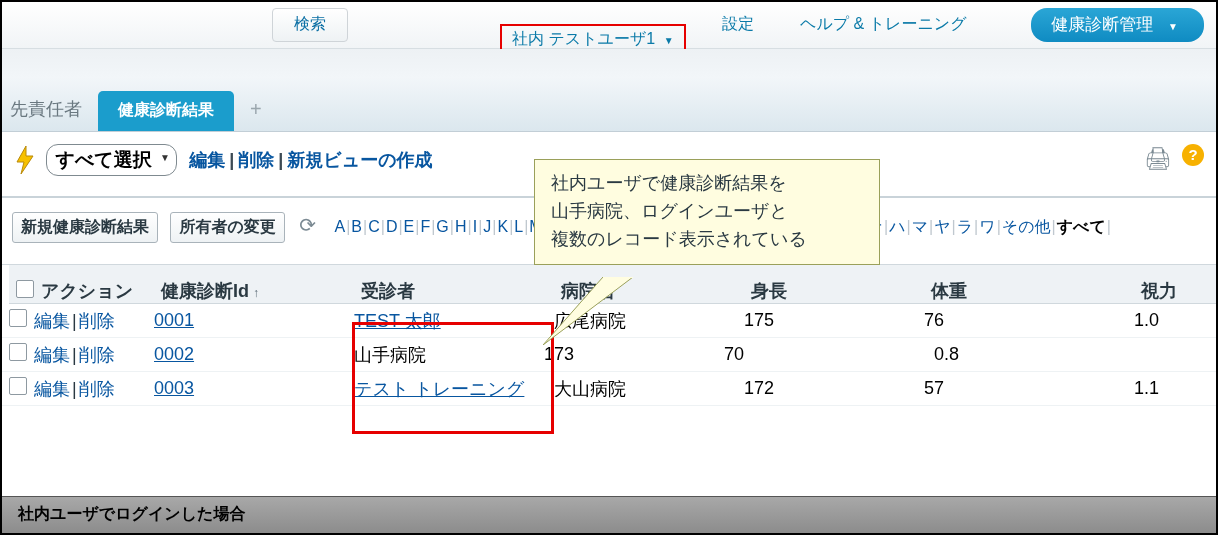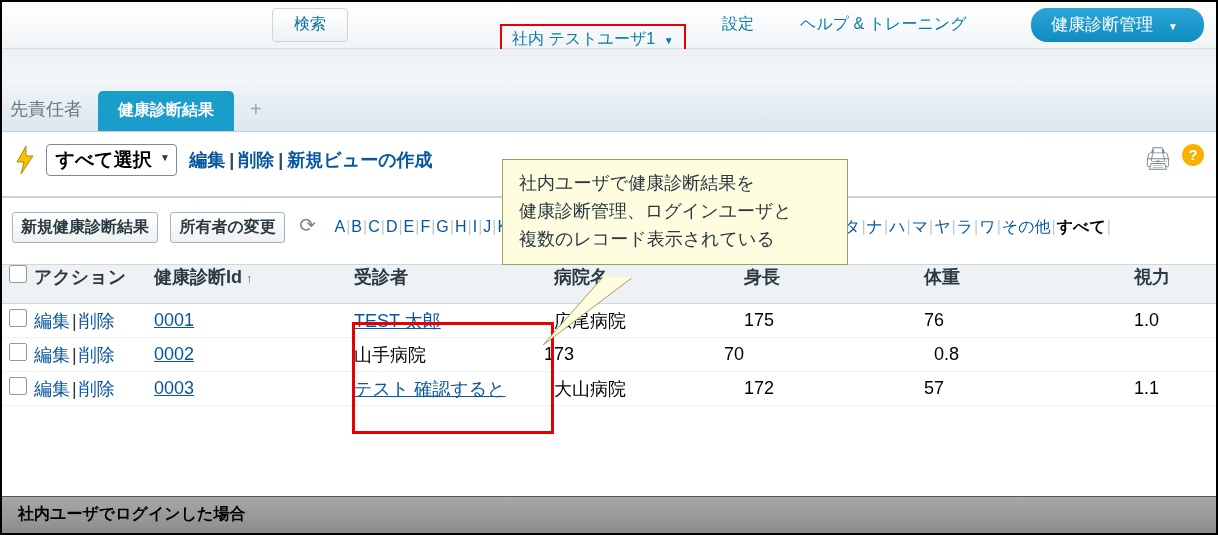--- a/index.html
+++ b/index.html
@@ -17,38 +17,38 @@
   
   .subnav{height:82px;background:linear-gradient(#edf1f4 0%,#f2f6f9 35%,#dbe7ee 100%);border-bottom:1px solid #c2ced6;position:relative;}
   .tabrow{position:absolute;left:0;bottom:0;display:flex;align-items:flex-end;padding-left:2px;}
   .tab-inactive{color:#6a7880;font-size:18px;padding:8px 16px 10px 6px;}
   .tab-active{background:#1b9dcc;color:#fff;font-size:16px;padding:9px 20px 10px 20px;border-top-left-radius:5px;border-top-right-radius:5px;font-weight:bold;}
   .plus{color:#9aa6ad;font-size:20px;padding:8px 10px 10px 16px;}
   
   .viewstrip{position:relative;height:52px;border-bottom:2px solid #c9d3d9;padding:12px 10px 0 12px;}
   .bolt{display:inline-block;width:22px;height:30px;vertical-align:middle;position:relative;margin-right:6px;}
   .bolt svg{width:22px;height:30px;}
-  .viewsel{display:inline-block;border:1px solid #7f8a90;border-radius:4px;background:#fff;font-size:19px;font-weight:bold;padding:2px 24px 2px 8px;vertical-align:middle;position:relative;}
+  .viewsel{display:inline-block;border:1px solid #7f8a90;border-radius:12px;background:#fff;font-size:19px;font-weight:bold;padding:2px 24px 2px 8px;vertical-align:middle;position:relative;}
   .viewsel::after{content:"▼";position:absolute;right:6px;top:7px;font-size:10px;color:#333;}
   .pipelinks{display:inline-block;color:#0856a0;font-size:18px;margin-left:8px;vertical-align:middle;font-weight:bold;}
   .pipelinks span{color:#0856a0;}
   .pipelinks .sep{color:#3c4a54;margin:0 4px;}
   .printer{position:absolute;right:44px;top:14px;color:#7b8a93;font-size:22px;}
   .qmark{position:absolute;right:12px;top:12px;width:22px;height:22px;border-radius:50%;background:#f7b100;color:#fff;font-size:15px;line-height:22px;text-align:center;font-weight:bold;}
   
   .filterrow{position:relative;height:52px;padding:14px 10px 0 10px;border-bottom:1px solid #d0d8dd;font-size:16px;white-space:nowrap;overflow:hidden;}
   .fbtn{display:inline-block;border:1px solid #a9b3ba;border-radius:3px;background:linear-gradient(#fff,#eef2f4);padding:4px 8px;font-weight:bold;color:#2a3942;margin-right:8px;}
   .refresh{color:#7b8a93;font-size:20px;margin-left:2px;margin-right:14px;}
   .alpha{display:inline-block;color:#0856a0;font-size:16px;vertical-align:middle;}
   .alpha span{margin:0 1px;color:#c0c8cf;}
   .alpha a{color:#0856a0;}
   .alpha .current{font-weight:bold;color:#000;}
   
   .tbl{font-size:18px;}
-  .hdr{background:#eef2f5;border-bottom:1px solid #d0d8dd;display:flex;height:38px;align-items:flex-start;color:#2a3942;font-weight:bold;}
+  .hdr{background:#eef2f5;border-bottom:1px solid #d0d8dd;display:flex;height:38px;align-items:flex-end;color:#2a3942;font-weight:bold;margin-left:7px;}
   .row{display:flex;height:33px;align-items:center;border-bottom:1px solid #eef2f4;}
   .c-chk{width:32px;text-align:center;}
   .chk{display:inline-block;width:16px;height:16px;border:1px solid #8e99a1;border-radius:2px;background:#fff;}
   .c-act{width:120px;color:#0856a0;}
   .c-act .sep{color:#2a3942;margin:0 2px;}
   .c-id{width:200px;color:#0856a0;text-decoration:underline;}
   .c-pat{width:200px;color:#0856a0;text-decoration:underline;}
   .c-hos{width:190px;}
   .c-h{width:180px;}
   .c-w{width:210px;}
@@ -141,34 +141,34 @@
             <div class="c-id">0002</div>
             <div class="c-hos">山手病院</div>
             <div class="c-h">173</div>
             <div class="c-w">70</div>
             <div class="c-v">0.8</div>
           </div>
           <div class="row">
             <div class="c-chk"><span class="chk"></span></div>
             <div class="c-act"><span>編集</span><span class="sep">|</span><span>削除</span></div>
             <div class="c-id">0003</div>
-            <div class="c-pat">テスト 確認すると</div>
+            <div class="c-pat">テスト トレーニング</div>
             <div class="c-hos">大山病院</div>
             <div class="c-h">172</div>
             <div class="c-w">57</div>
             <div class="c-v">1.1</div>
           </div>
         </div>
     </div>
 
     <div class="redbox-patients" style="left:350px;top:320px;width:196px;height:106px;"></div>
 
-    <div class="callout" style="left:500px;top:157px;">
+    <div class="callout" style="left:532px;top:157px;">
       <div>社内ユーザで健康診断結果を</div>
-      <div>健康診断管理、ログインユーザと</div>
+      <div>山手病院、ログインユーザと</div>
       <div>複数のレコード表示されている</div>
     </div>
     <svg class="callout-tail" style="left:541px;top:275px;width:90px;height:68px;">
       <polygon points="60,0 90,0 0,68" fill="#fffde0" stroke="#9aa05a"></polygon>
       <line x1="60" y1="0" x2="90" y2="0" stroke="#fffde0" stroke-width="2"></line>
     </svg>
 
   </div>
 
   <div class="caption">

